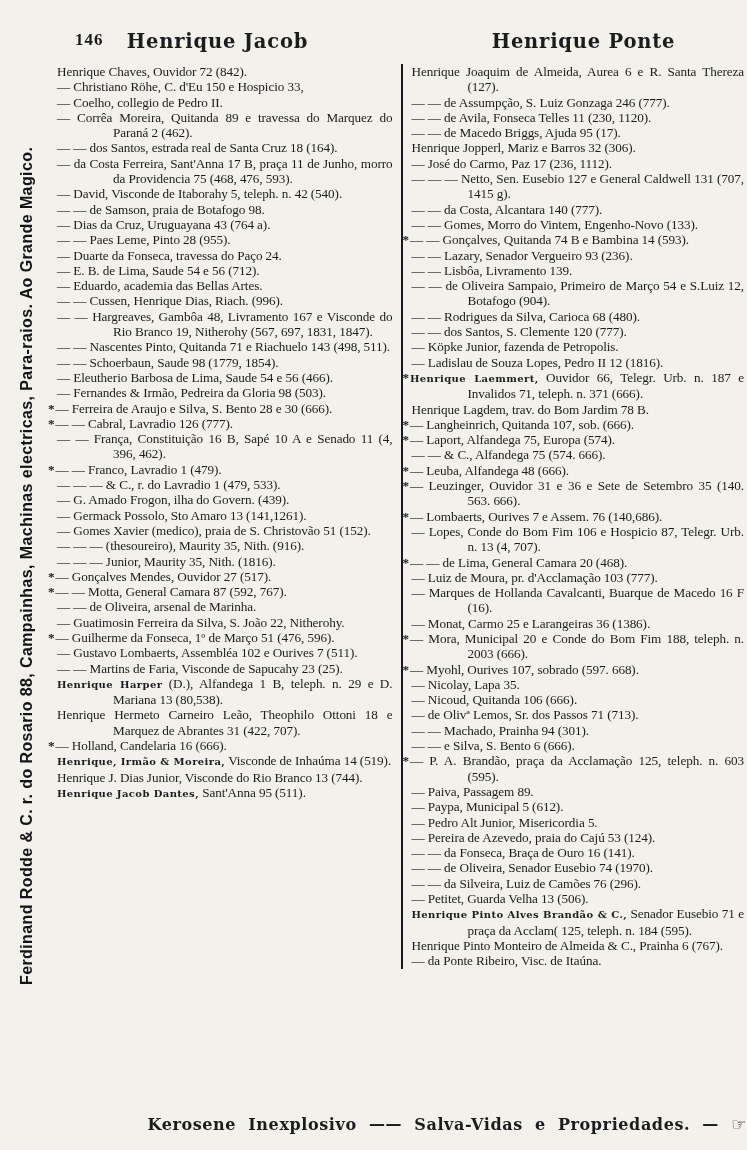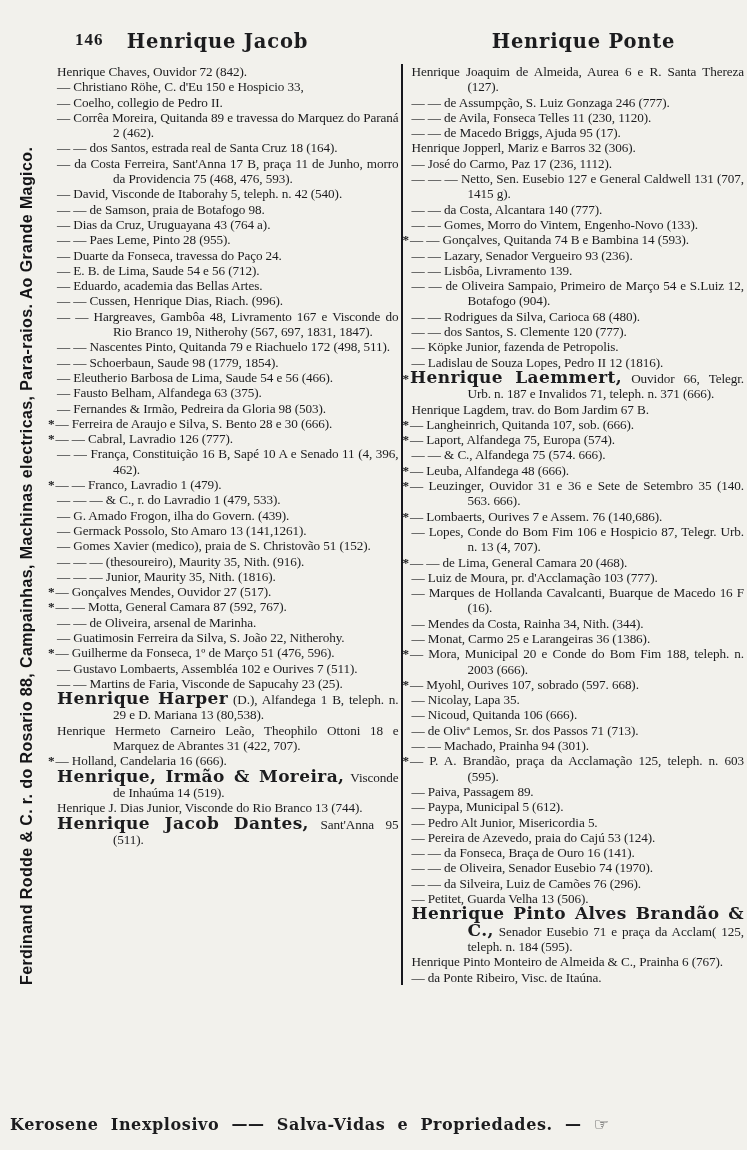--- a/index.html
+++ b/index.html
@@ -42,40 +42,40 @@
     font-weight:bold;font-size:19.5px;letter-spacing:0.8px;
     font-family:"DejaVu Serif", serif;
   }
   .columns{
     display:flex;align-items:stretch;
     margin-top:6px;
   }
   .col{
     width:50%;box-sizing:border-box;
   }
-  .col-left{padding-right:2px;}
+  .col-left{padding-right:8px;}
   .col-right{padding-left:9px;border-left:2px solid var(--divider);}
   .entry{
     margin:0;
     font-size:13.2px;line-height:15.3px;
     text-align:justify;
     padding-left:56px;text-indent:-56px;
     letter-spacing:-0.1px;
     position:relative;
   }
   .entry .star{
     display:inline;margin-left:-9px;padding-right:1px;font-weight:bold;
   }
   .entry b.lead{
     font-family:"DejaVu Serif", serif;
-    font-weight:bold;font-size:17px;letter-spacing:0.4px;
+    font-weight:bold;font-size:10px;letter-spacing:0.4px;
   }
   .footer{
-    position:absolute;left:10px;right:0;bottom:16px;
-    text-align:left;
+    position:absolute;left:18px;right:0;bottom:16px;
+    text-align:right;
     font-family:"DejaVu Serif", serif;
     font-weight:bold;font-size:16px;letter-spacing:0.6px;
     word-spacing:6px;
     white-space:nowrap;
   }
   .footer .hand{
     font-family:"DejaVu Sans", sans-serif;
     font-size:17px;word-spacing:0;
   }
 </style>
@@ -108,24 +108,23 @@
           <p class="entry">— da Costa Ferreira, Sant'Anna 17 B, praça 11 de Junho, morro da Providencia 75 (468, 476, 593).</p>
           <p class="entry">— David, Visconde de Itaborahy 5, teleph. n. 42 (540).</p>
           <p class="entry">— — de Samson, praia de Botafogo 98.</p>
           <p class="entry">— Dias da Cruz, Uruguayana 43 (764 a).</p>
           <p class="entry">— — Paes Leme, Pinto 28 (955).</p>
           <p class="entry">— Duarte da Fonseca, travessa do Paço 24.</p>
           <p class="entry">— E. B. de Lima, Saude 54 e 56 (712).</p>
           <p class="entry">— Eduardo, academia das Bellas Artes.</p>
           <p class="entry">— — Cussen, Henrique Dias, Riach. (996).</p>
           <p class="entry">— — Hargreaves, Gambôa 48, Livramento 167 e Visconde do Rio Branco 19, Nitherohy (567, 697, 1831, 1847).</p>
-          <p class="entry">— — Nascentes Pinto, Quitanda 79 e Riachuelo 172 (498, 511).</p>
+          <p class="entry">— — Nascentes Pinto, Quitanda 71 e Riachuelo 143 (498, 511).</p>
           <p class="entry">— — Schoerbaun, Saude 98 (1779, 1854).</p>
           <p class="entry">— Eleutherio Barbosa de Lima, Saude 54 e 56 (466).</p>
-          <p class="entry">— Fausto Belham, Alfandega 63 (375).</p>
           <p class="entry">— Fernandes &amp; Irmão, Pedreira da Gloria 98 (503).</p>
           <p class="entry"><span class="star">*</span>— Ferreira de Araujo e Silva, S. Bento 28 e 30 (666).</p>
           <p class="entry"><span class="star">*</span>— — Cabral, Lavradio 126 (777).</p>
           <p class="entry">— — França, Constituição 16 B, Sapé 10 A e Senado 11 (4, 396, 462).</p>
           <p class="entry"><span class="star">*</span>— — Franco, Lavradio 1 (479).</p>
           <p class="entry">— — — &amp; C., r. do Lavradio 1 (479, 533).</p>
           <p class="entry">— G. Amado Frogon, ilha do Govern. (439).</p>
           <p class="entry">— Germack Possolo, Sto Amaro 13 (141,1261).</p>
           <p class="entry">— Gomes Xavier (medico), praia de S. Christovão 51 (152).</p>
           <p class="entry">— — — (thesoureiro), Maurity 35, Nith. (916).</p>
@@ -156,39 +155,39 @@
           <p class="entry">— — Gomes, Morro do Vintem, Engenho-Novo (133).</p>
           <p class="entry"><span class="star">*</span>— — Gonçalves, Quitanda 74 B e Bambina 14 (593).</p>
           <p class="entry">— — Lazary, Senador Vergueiro 93 (236).</p>
           <p class="entry">— — Lisbôa, Livramento 139.</p>
           <p class="entry">— — de Oliveira Sampaio, Primeiro de Março 54 e S.Luiz 12, Botafogo (904).</p>
           <p class="entry">— — Rodrigues da Silva, Carioca 68 (480).</p>
           <p class="entry">— — dos Santos, S. Clemente 120 (777).</p>
           <p class="entry">— Köpke Junior, fazenda de Petropolis.</p>
           <p class="entry">— Ladislau de Souza Lopes, Pedro II 12 (1816).</p>
           <p class="entry"><span class="star">*</span><b class="lead">Henrique Laemmert,</b> Ouvidor 66, Telegr. Urb. n. 187 e Invalidos 71, teleph. n. 371 (666).</p>
-          <p class="entry">Henrique Lagdem, trav. do Bom Jardim 67 B.</p>
+          <p class="entry">Henrique Lagdem, trav. do Bom Jardim 78 B.</p>
           <p class="entry"><span class="star">*</span>— Langheinrich, Quitanda 107, sob. (666).</p>
           <p class="entry"><span class="star">*</span>— Laport, Alfandega 75, Europa (574).</p>
           <p class="entry">— — &amp; C., Alfandega 75 (574. 666).</p>
           <p class="entry"><span class="star">*</span>— Leuba, Alfandega 48 (666).</p>
           <p class="entry"><span class="star">*</span>— Leuzinger, Ouvidor 31 e 36 e Sete de Setembro 35 (140. 563. 666).</p>
           <p class="entry"><span class="star">*</span>— Lombaerts, Ourives 7 e Assem. 76 (140,686).</p>
           <p class="entry">— Lopes, Conde do Bom Fim 106 e Hospicio 87, Telegr. Urb. n. 13 (4, 707).</p>
           <p class="entry"><span class="star">*</span>— — de Lima, General Camara 20 (468).</p>
           <p class="entry">— Luiz de Moura, pr. d'Acclamação 103 (777).</p>
           <p class="entry">— Marques de Hollanda Cavalcanti, Buarque de Macedo 16 F (16).</p>
-          <p class="entry">— Mendes da Costa, Rainha 34, Nith. (344).</p>
           <p class="entry">— Monat, Carmo 25 e Larangeiras 36 (1386).</p>
           <p class="entry"><span class="star">*</span>— Mora, Municipal 20 e Conde do Bom Fim 188, teleph. n. 2003 (666).</p>
           <p class="entry"><span class="star">*</span>— Myohl, Ourives 107, sobrado (597. 668).</p>
           <p class="entry">— Nicolay, Lapa 35.</p>
           <p class="entry">— Nicoud, Quitanda 106 (666).</p>
           <p class="entry">— de Olivª Lemos, Sr. dos Passos 71 (713).</p>
           <p class="entry">— — Machado, Prainha 94 (301).</p>
+          <p class="entry">— — e Silva, S. Bento 6 (666).</p>
           <p class="entry"><span class="star">*</span>— P. A. Brandão, praça da Acclamação 125, teleph. n. 603 (595).</p>
           <p class="entry">— Paiva, Passagem 89.</p>
           <p class="entry">— Paypa, Municipal 5 (612).</p>
           <p class="entry">— Pedro Alt Junior, Misericordia 5.</p>
           <p class="entry">— Pereira de Azevedo, praia do Cajú 53 (124).</p>
           <p class="entry">— — da Fonseca, Braça de Ouro 16 (141).</p>
           <p class="entry">— — de Oliveira, Senador Eusebio 74 (1970).</p>
           <p class="entry">— — da Silveira, Luiz de Camões 76 (296).</p>
           <p class="entry">— Petitet, Guarda Velha 13 (506).</p>
           <p class="entry"><b class="lead">Henrique Pinto Alves Brandão &amp; C.,</b> Senador Eusebio 71 e praça da Acclam( 125, teleph. n. 184 (595).</p>

